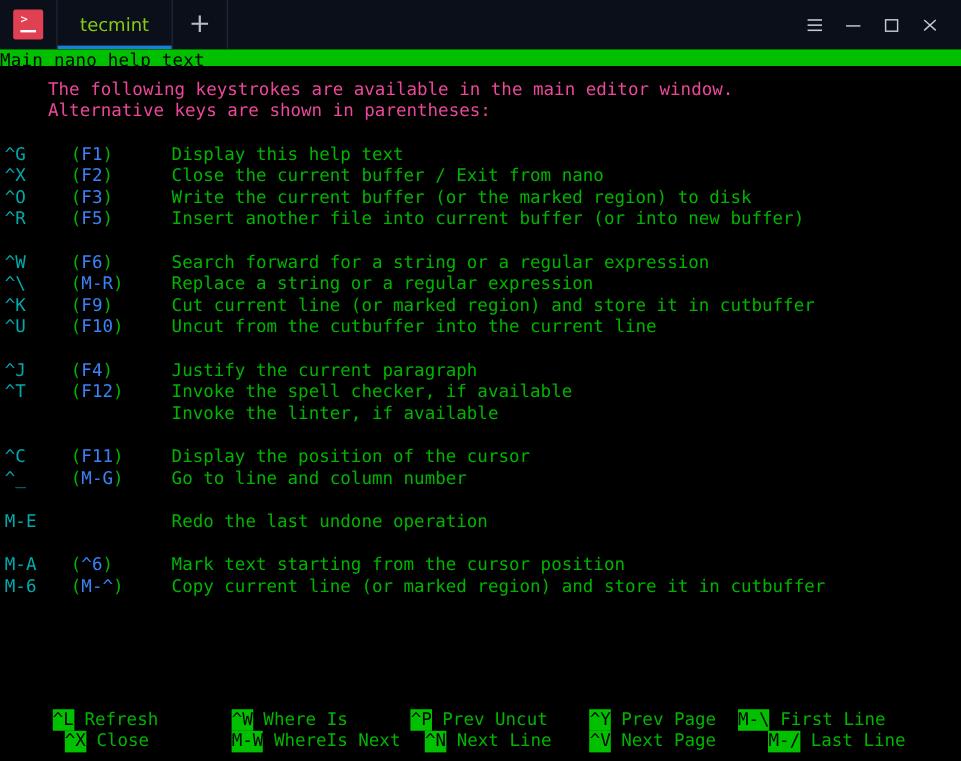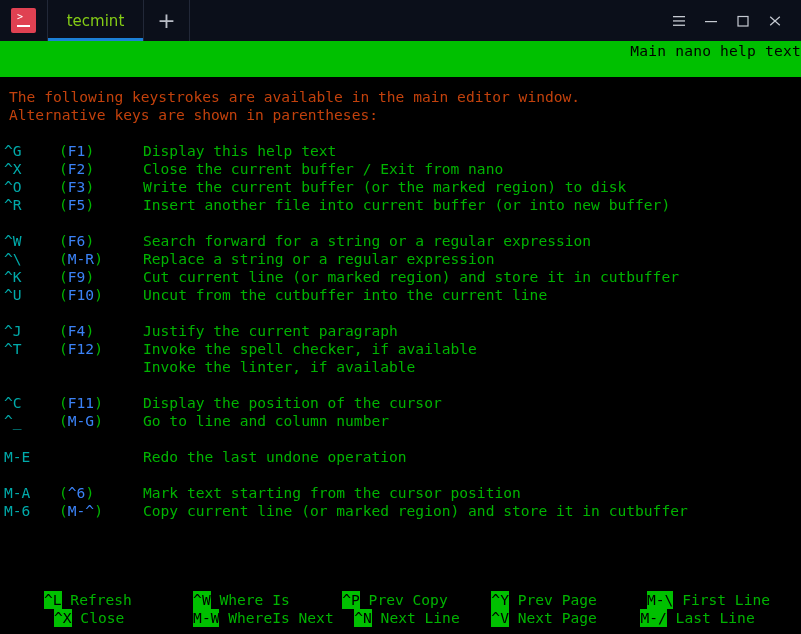--- a/index.html
+++ b/index.html
@@ -97,36 +97,37 @@
     background: #000000;
     position: relative;
     font-family: "DejaVu Sans Mono", monospace;
     font-size: 14.6px;
     line-height: 18px;
     overflow: hidden;
   }
   .nano-title {
     background: #00c000;
     color: #000000;
-    height: 36px;
+    height: 14px;
     line-height: 19px;
-    text-align: right;
+    text-align: left;
     font-size: 14.6px;
     letter-spacing: 0.2px;
     white-space: pre;
   }
   .body-area {
     padding-top: 11px;
     padding-left: 4px;
   }
   .intro-line {
-    color: #c2410c;
+    color: #ec4899;
     white-space: pre;
     height: 18px;
     padding-left: 5px;
+    margin-left: 31px;
   }
   .gap { height: 18px; }
   .row {
     height: 18px;
     white-space: pre;
     display: block;
   }
   .col-key {
     display: inline-block;
     width: 55px;
@@ -258,23 +259,23 @@
           <div class="gap"></div>
           <div class="row"><span class="col-key">M-A</span><span class="col-alt">(<span class="inner">^6</span>)</span><span class="col-desc">Mark text starting from the cursor position</span></div>
           <div class="row"><span class="col-key">M-6</span><span class="col-alt">(<span class="inner">M-^</span>)</span><span class="col-desc">Copy current line (or marked region) and store it in cutbuffer</span></div>
         </div>
     </div>
 
     <div class="shortcut-bar">
       <div class="sc-line" id="sc-row1" style="position: relative;">
           <span class="sc-cell" style="position: absolute; left: 4px;"><span class="sc-key">^L</span><span class="sc-lbl"> Refresh</span></span>
           <span class="sc-cell" style="position: absolute; left: 153.12px;"><span class="sc-key">^W</span><span class="sc-lbl"> Where Is</span></span>
-          <span class="sc-cell" style="position: absolute; left: 302.24px;"><span class="sc-key">^P</span><span class="sc-lbl"> Prev Copy</span></span>
+          <span class="sc-cell" style="position: absolute; left: 302.24px;"><span class="sc-key">^P</span><span class="sc-lbl"> Prev Uncut</span></span>
           <span class="sc-cell" style="position: absolute; left: 451.36px;"><span class="sc-key">^Y</span><span class="sc-lbl"> Prev Page</span></span>
-          <span class="sc-cell" style="position: absolute; left: 607px;"><span class="sc-key">M-\</span><span class="sc-lbl"> First Line</span></span>
+          <span class="sc-cell" style="position: absolute; left: 575px;"><span class="sc-key">M-\</span><span class="sc-lbl"> First Line</span></span>
         </div>
       <div class="sc-line" id="sc-row2" style="position: relative;">
           <span class="sc-cell" style="position: absolute; left: 14px; text-decoration: underline;"><span class="sc-key">^X</span><span class="sc-lbl"> Close</span></span>
           <span class="sc-cell" style="position: absolute; left: 153.12px; text-align: right;"><span class="sc-key">M-W</span><span class="sc-lbl"> WhereIs Next</span></span>
           <span class="sc-cell" style="position: absolute; left: 302.24px; padding-left: 12px;"><span class="sc-key">^N</span><span class="sc-lbl"> Next Line</span></span>
           <span class="sc-cell" style="position: absolute; left: 451.36px;"><span class="sc-key">^V</span><span class="sc-lbl"> Next Page</span></span>
           <span class="sc-cell" style="position: absolute; left: 600.48px;"><span class="sc-key">M-/</span><span class="sc-lbl"> Last Line</span></span>
         </div>
     </div>
 

